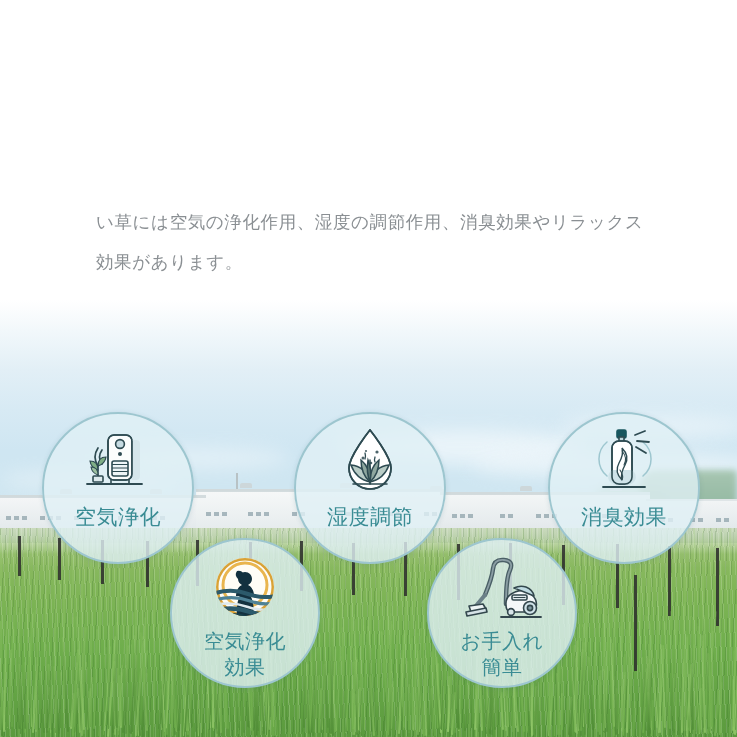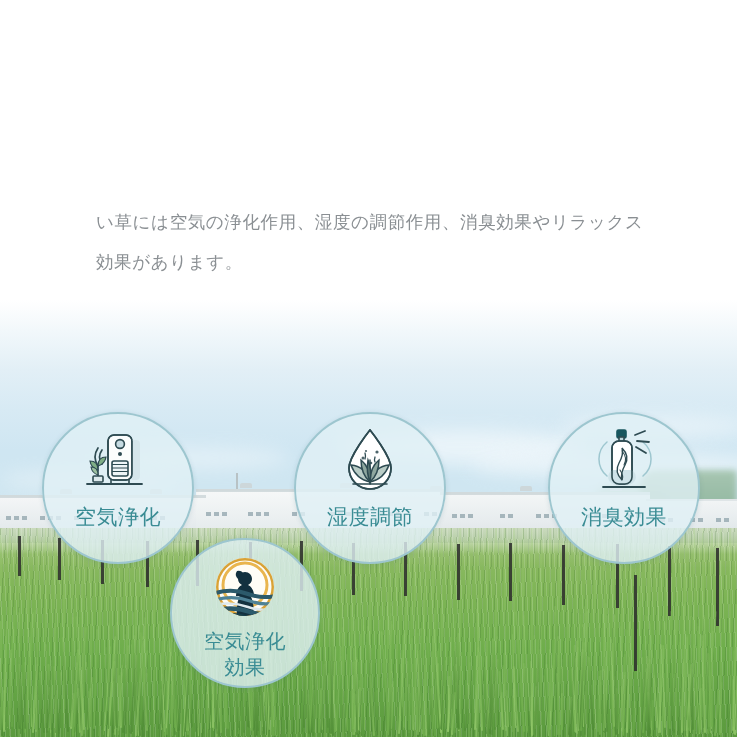--- a/index.html
+++ b/index.html
@@ -768,14 +768,37 @@
             <path d="M-4 60 q24 -10 46 -2 q20 6 36 -4" stroke="#2c5a6b" stroke-width="4.5"></path>
             <path d="M-4 66 q24 -9 46 -1 q20 6 36 -4" stroke="#17414f" stroke-width="5"></path>
           </g>
         </g>
       </svg>
     </div>
     <div class="lbl">空気浄化
 効果</div>
   </div>
 
+  <div class="badge" id="badge-care">
+    <div class="ico">
+      <svg width="86" height="70" viewBox="0 0 86 70">
+        <g stroke="#33474d" fill="none" stroke-width="1.6" stroke-linecap="round" stroke-linejoin="round">
+          <path d="M47 50 q0 -26 4 -34 q4 -9 -6 -10 q-10 -1 -11 9 q-1 9 -8 26" stroke="#4a5f66" stroke-width="4.5"></path>
+          <path d="M47 50 q0 -26 4 -34 q4 -9 -6 -10 q-10 -1 -11 9 q-1 9 -8 26" stroke="#8b9ea4" stroke-width="1.8"></path>
+          <path d="M26 41 l-10 12" stroke="#6b8088" stroke-width="4"></path>
+          <path d="M10 52 l14 -2 l3 5 l-15 3 z" fill="#eef4f5"></path>
+          <path d="M7 58 l20 -4 l1 4 l-20 4 z" fill="#d6e3e7"></path>
+          <path d="M47 51 q-1 -9 9 -13 q9 -4 16 2 q7 6 5 13 q-1 5 -8 5 l-16 0 q-6 0 -6 -7 z" fill="#f4f8f9"></path>
+          <path d="M55 34 q6 -3 12 -1 q7 3 8 9 q-12 -5 -20 -8 z" fill="#bfdbe2"></path>
+          <rect x="53" y="41" width="15" height="5" rx="1.5" fill="#dfe9ec"></rect>
+          <path d="M55 43.5 h11" stroke-width="1.1"></path>
+          <circle cx="71" cy="54" r="6.5" fill="#cfe2e8"></circle>
+          <circle cx="71" cy="54" r="2.6" fill="#7e98a0"></circle>
+          <circle cx="52" cy="58" r="3.4" fill="#d9e6ea"></circle>
+          <path d="M42 63 h40" stroke-width="1.8" stroke="#33474d"></path>
+        </g>
+      </svg>
+    </div>
+    <div class="lbl">お手入れ
+簡単</div>
+  </div>
 
 </div>
 
 </body></html>

